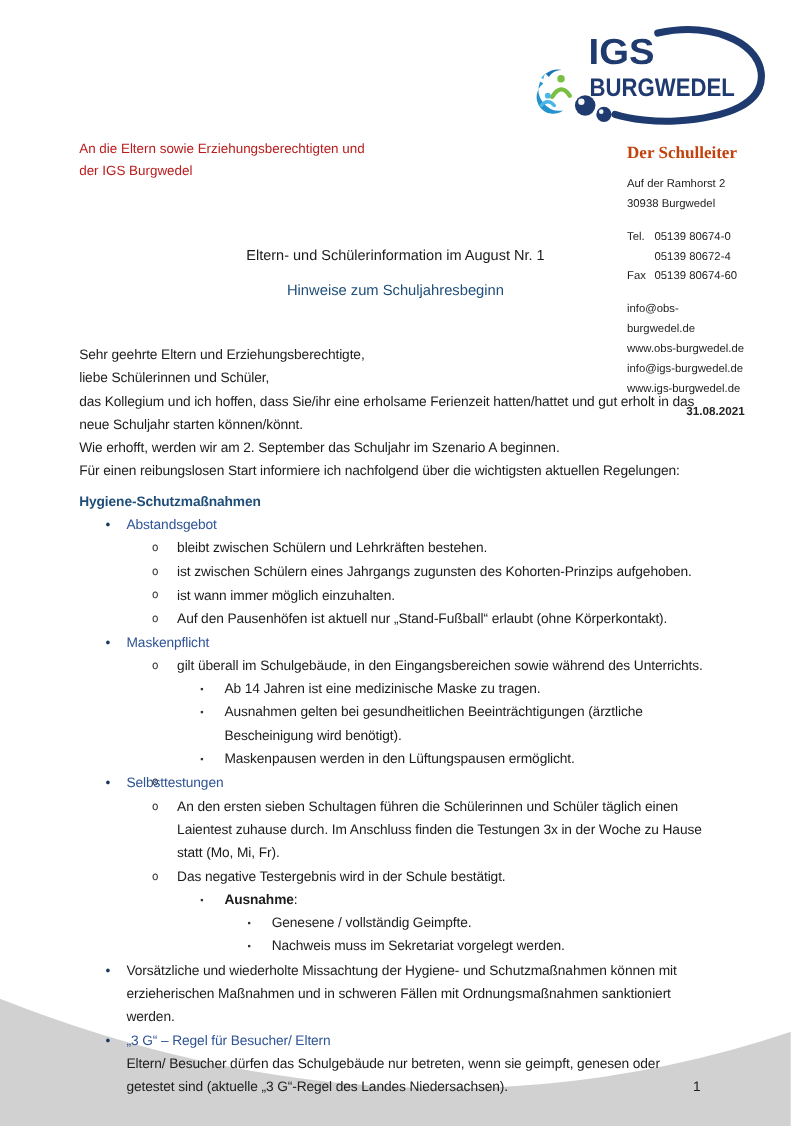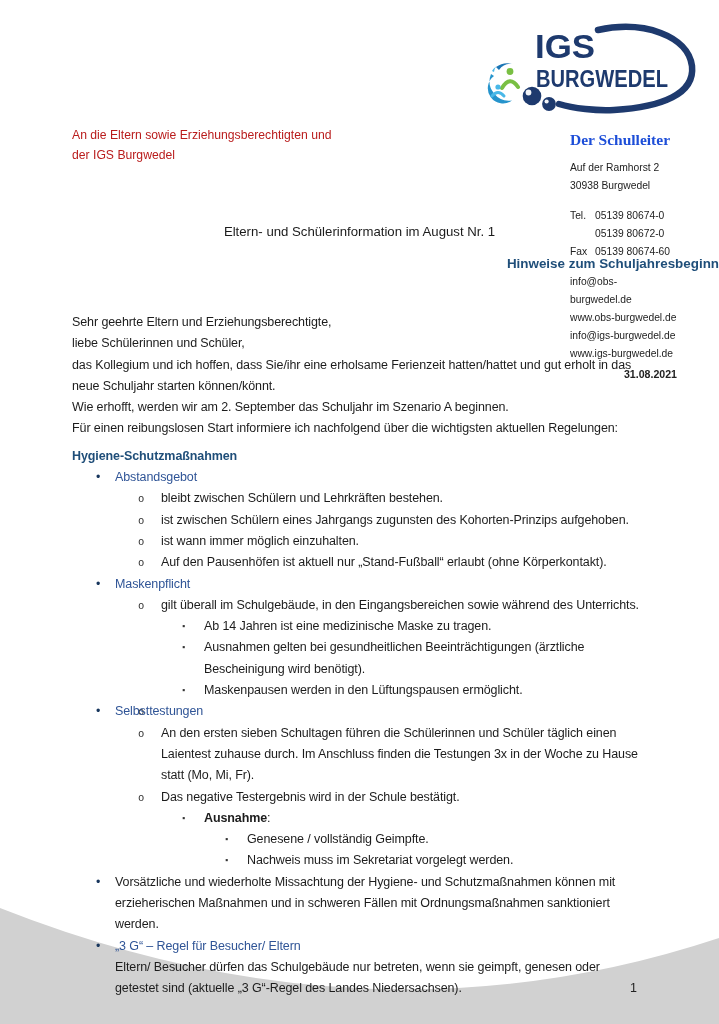--- a/index.html
+++ b/index.html
@@ -11,32 +11,32 @@
   .pagenum{position:absolute;left:630px;top:981px;width:24px;font-size:12.5px;color:#222;z-index:3;}
 
   
   .logo{position:absolute;left:452px;top:10px;width:262px;height:118px;z-index:2;}
 
   
   .addressee{position:absolute;left:72px;top:126px;font-size:12.2px;line-height:19.5px;color:#b91c1c;z-index:2;}
 
   
   .rightcol{position:absolute;left:570px;top:131px;width:107px;z-index:2;color:#222;}
-  .schulleiter{font-family:"Liberation Serif",serif;font-weight:bold;font-size:15.5px;color:#1d4ed8;margin-bottom:10px;}
+  .schulleiter{font-family:"Liberation Serif",serif;font-weight:bold;font-size:15.5px;color:#c2410c;margin-bottom:10px;}
   .addr div, .webs div{font-size:10.3px;line-height:18px;}
   .addr{margin-bottom:12px;}
   .phones{margin-bottom:12px;}
   .phones .row{display:flex;font-size:10.3px;line-height:18px;}
   .phones .lbl{width:25px;flex:0 0 25px;}
   .webs{margin-bottom:5px;}
   .date{font-weight:bold;font-size:10.6px;text-align:right;margin-top:4px;}
 
   
   .title{position:absolute;left:0;top:224px;width:719px;text-align:center;font-size:13.2px;color:#1b1b1b;z-index:2;}
-  .subtitle{position:absolute;left:0;top:256px;width:719px;text-align:right;font-size:13.4px;font-weight:bold;color:#1f4e79;z-index:2;}
+  .subtitle{position:absolute;left:0;top:256px;width:719px;text-align:center;font-size:13.4px;font-weight:normal;color:#1f4e79;z-index:2;}
 
   
   .bodytext{position:absolute;left:72px;top:312px;width:570px;font-size:12.5px;line-height:21.3px;color:#1c1c1c;letter-spacing:-0.1px;z-index:2;}
   .gap{height:6px;}
   .secheading{font-weight:bold;color:#1f4e79;}
   .li{position:relative;}
   .li.blue{color:#2f5496;}
   .marker{position:absolute;top:0;line-height:21.3px;color:#333;}
   .m-disc{color:#17365d;font-size:12.5px;}
   .m-circle{font-family:"DejaVu Sans Mono",monospace;font-size:10.5px;}
@@ -97,21 +97,21 @@
         <div>Auf der Ramhorst 2</div>
         <div>30938 Burgwedel</div>
       </div>
     <div class="phones">
         <div class="row">
           <span class="lbl">Tel.</span>
           <span>05139 80674-0</span>
         </div>
         <div class="row">
           <span class="lbl"></span>
-          <span>05139 80672-0</span>
+          <span>05139 80672-4</span>
         </div>
         <div class="row">
           <span class="lbl">Fax</span>
           <span>05139 80674-60</span>
         </div>
       </div>
     <div class="webs">
         <div>info@obs-burgwedel.de</div>
         <div>www.obs-burgwedel.de</div>
         <div>info@igs-burgwedel.de</div>

